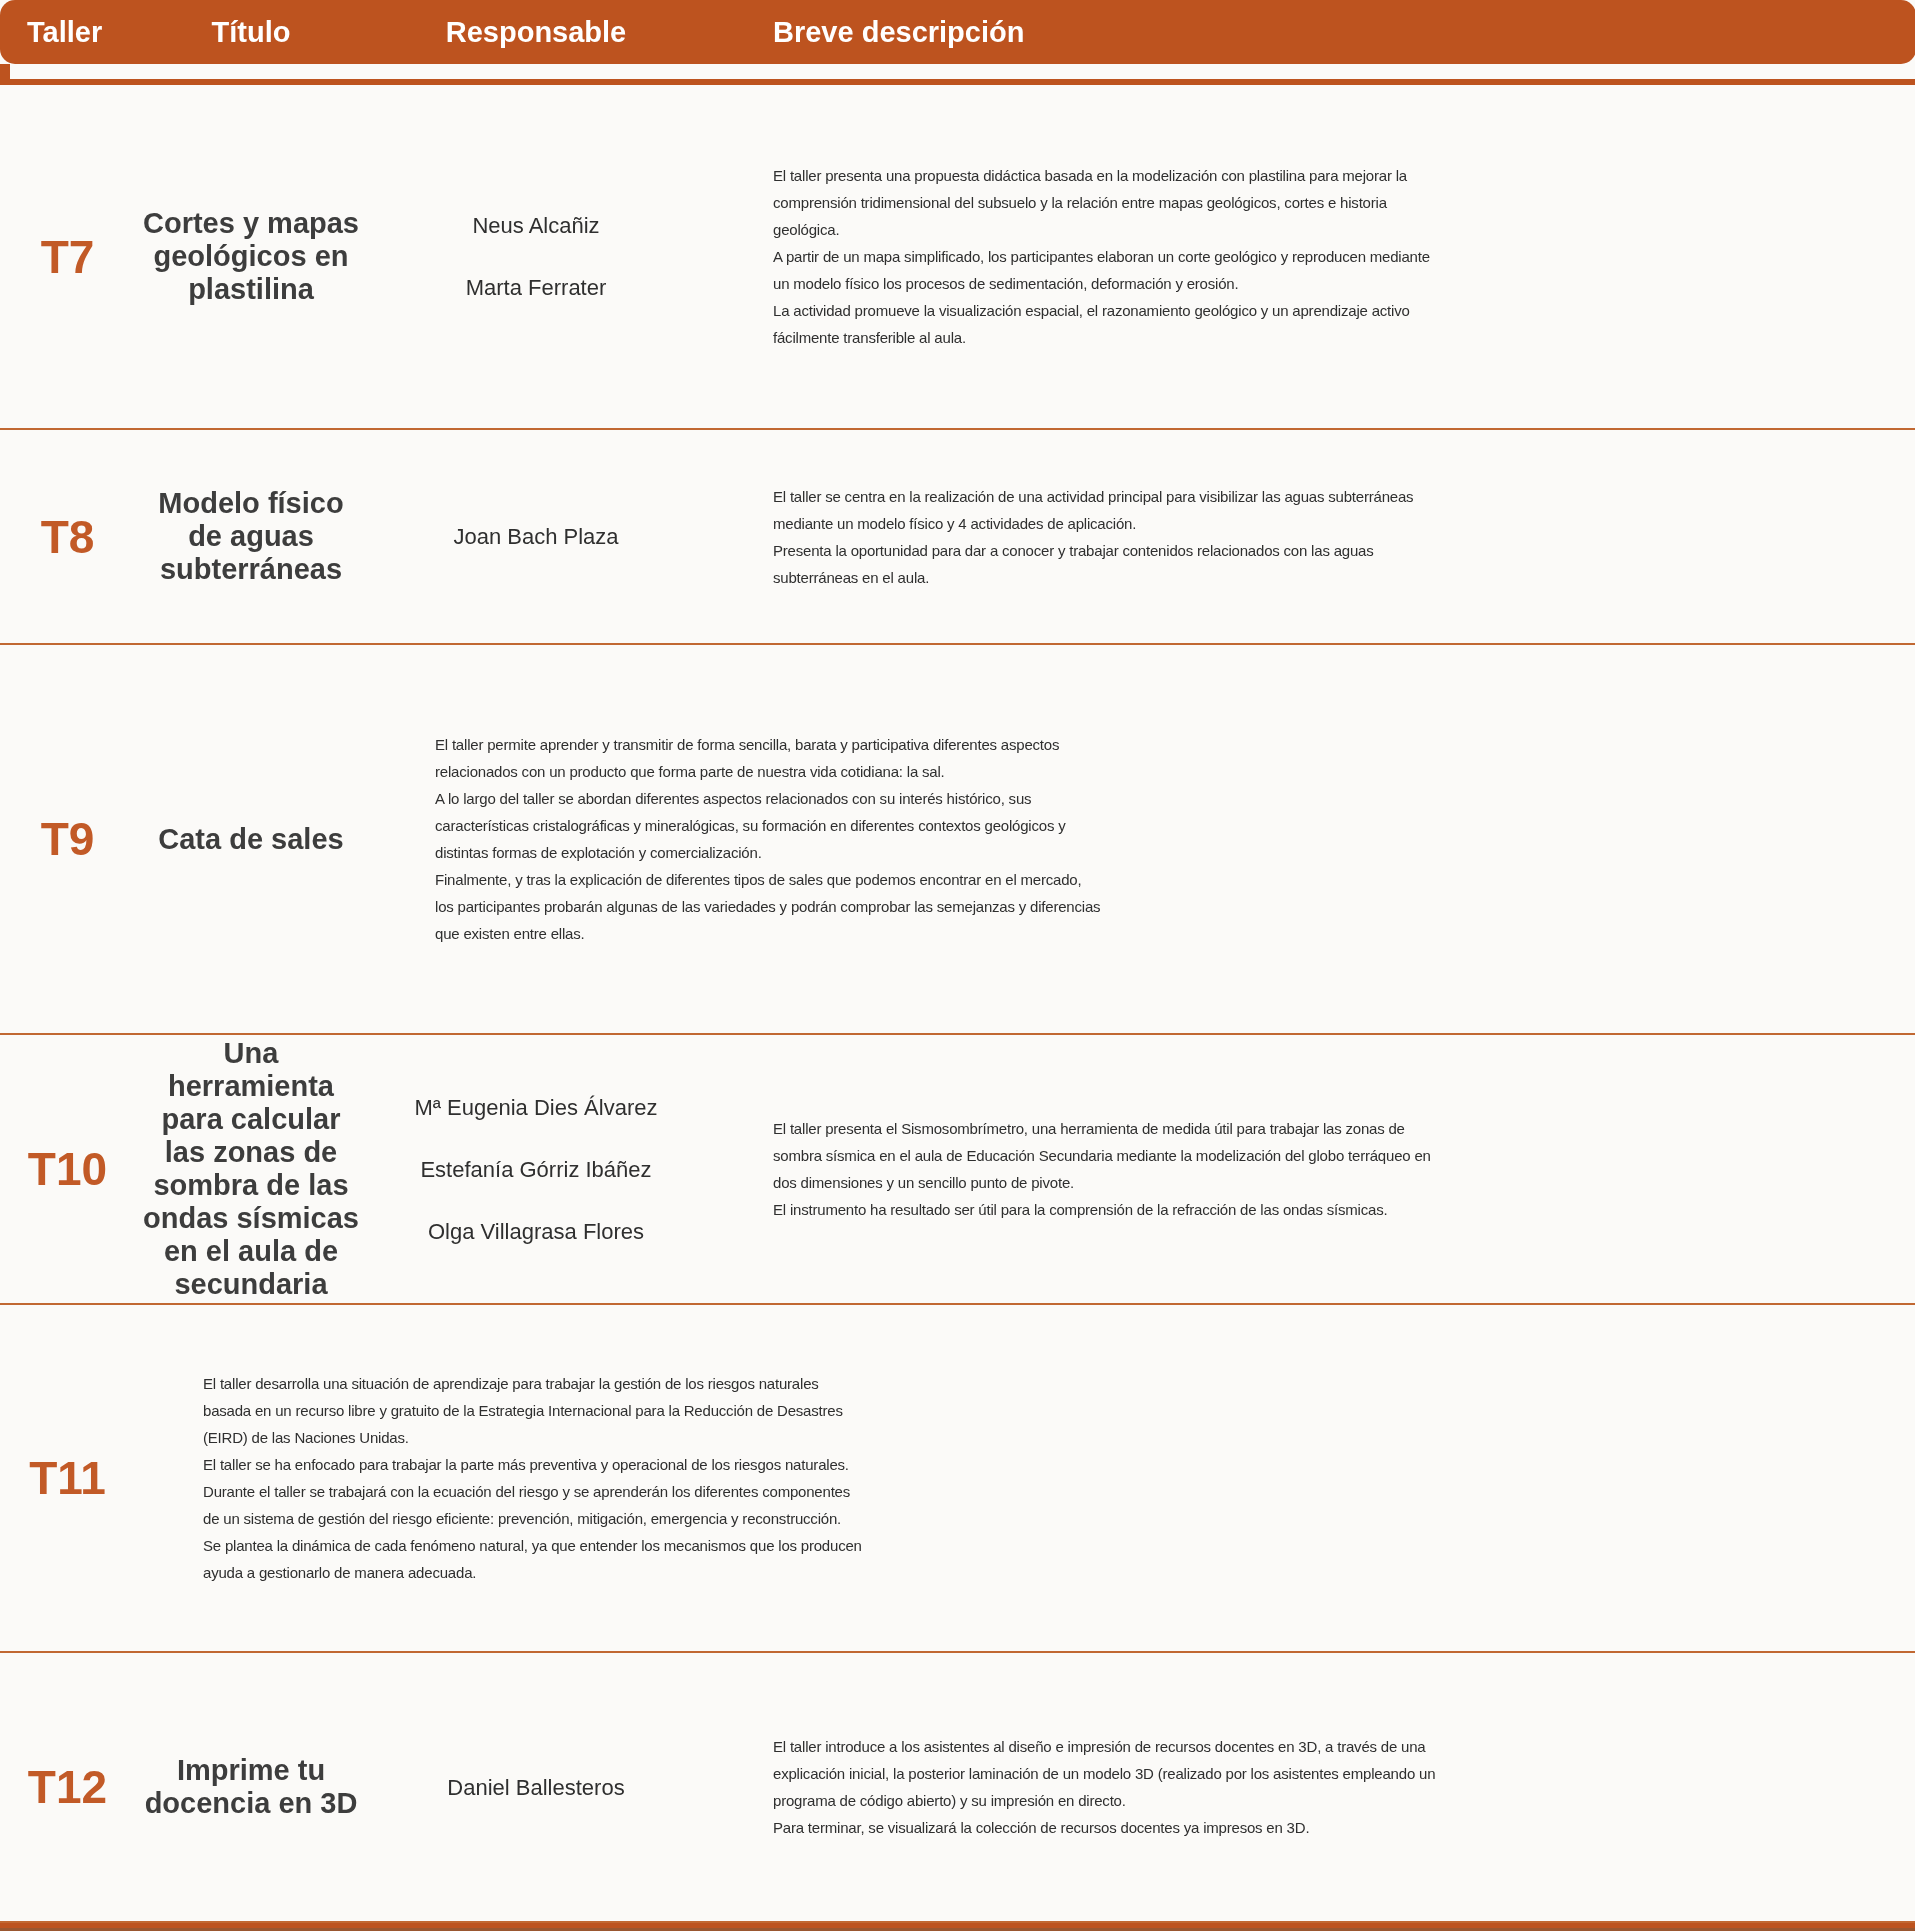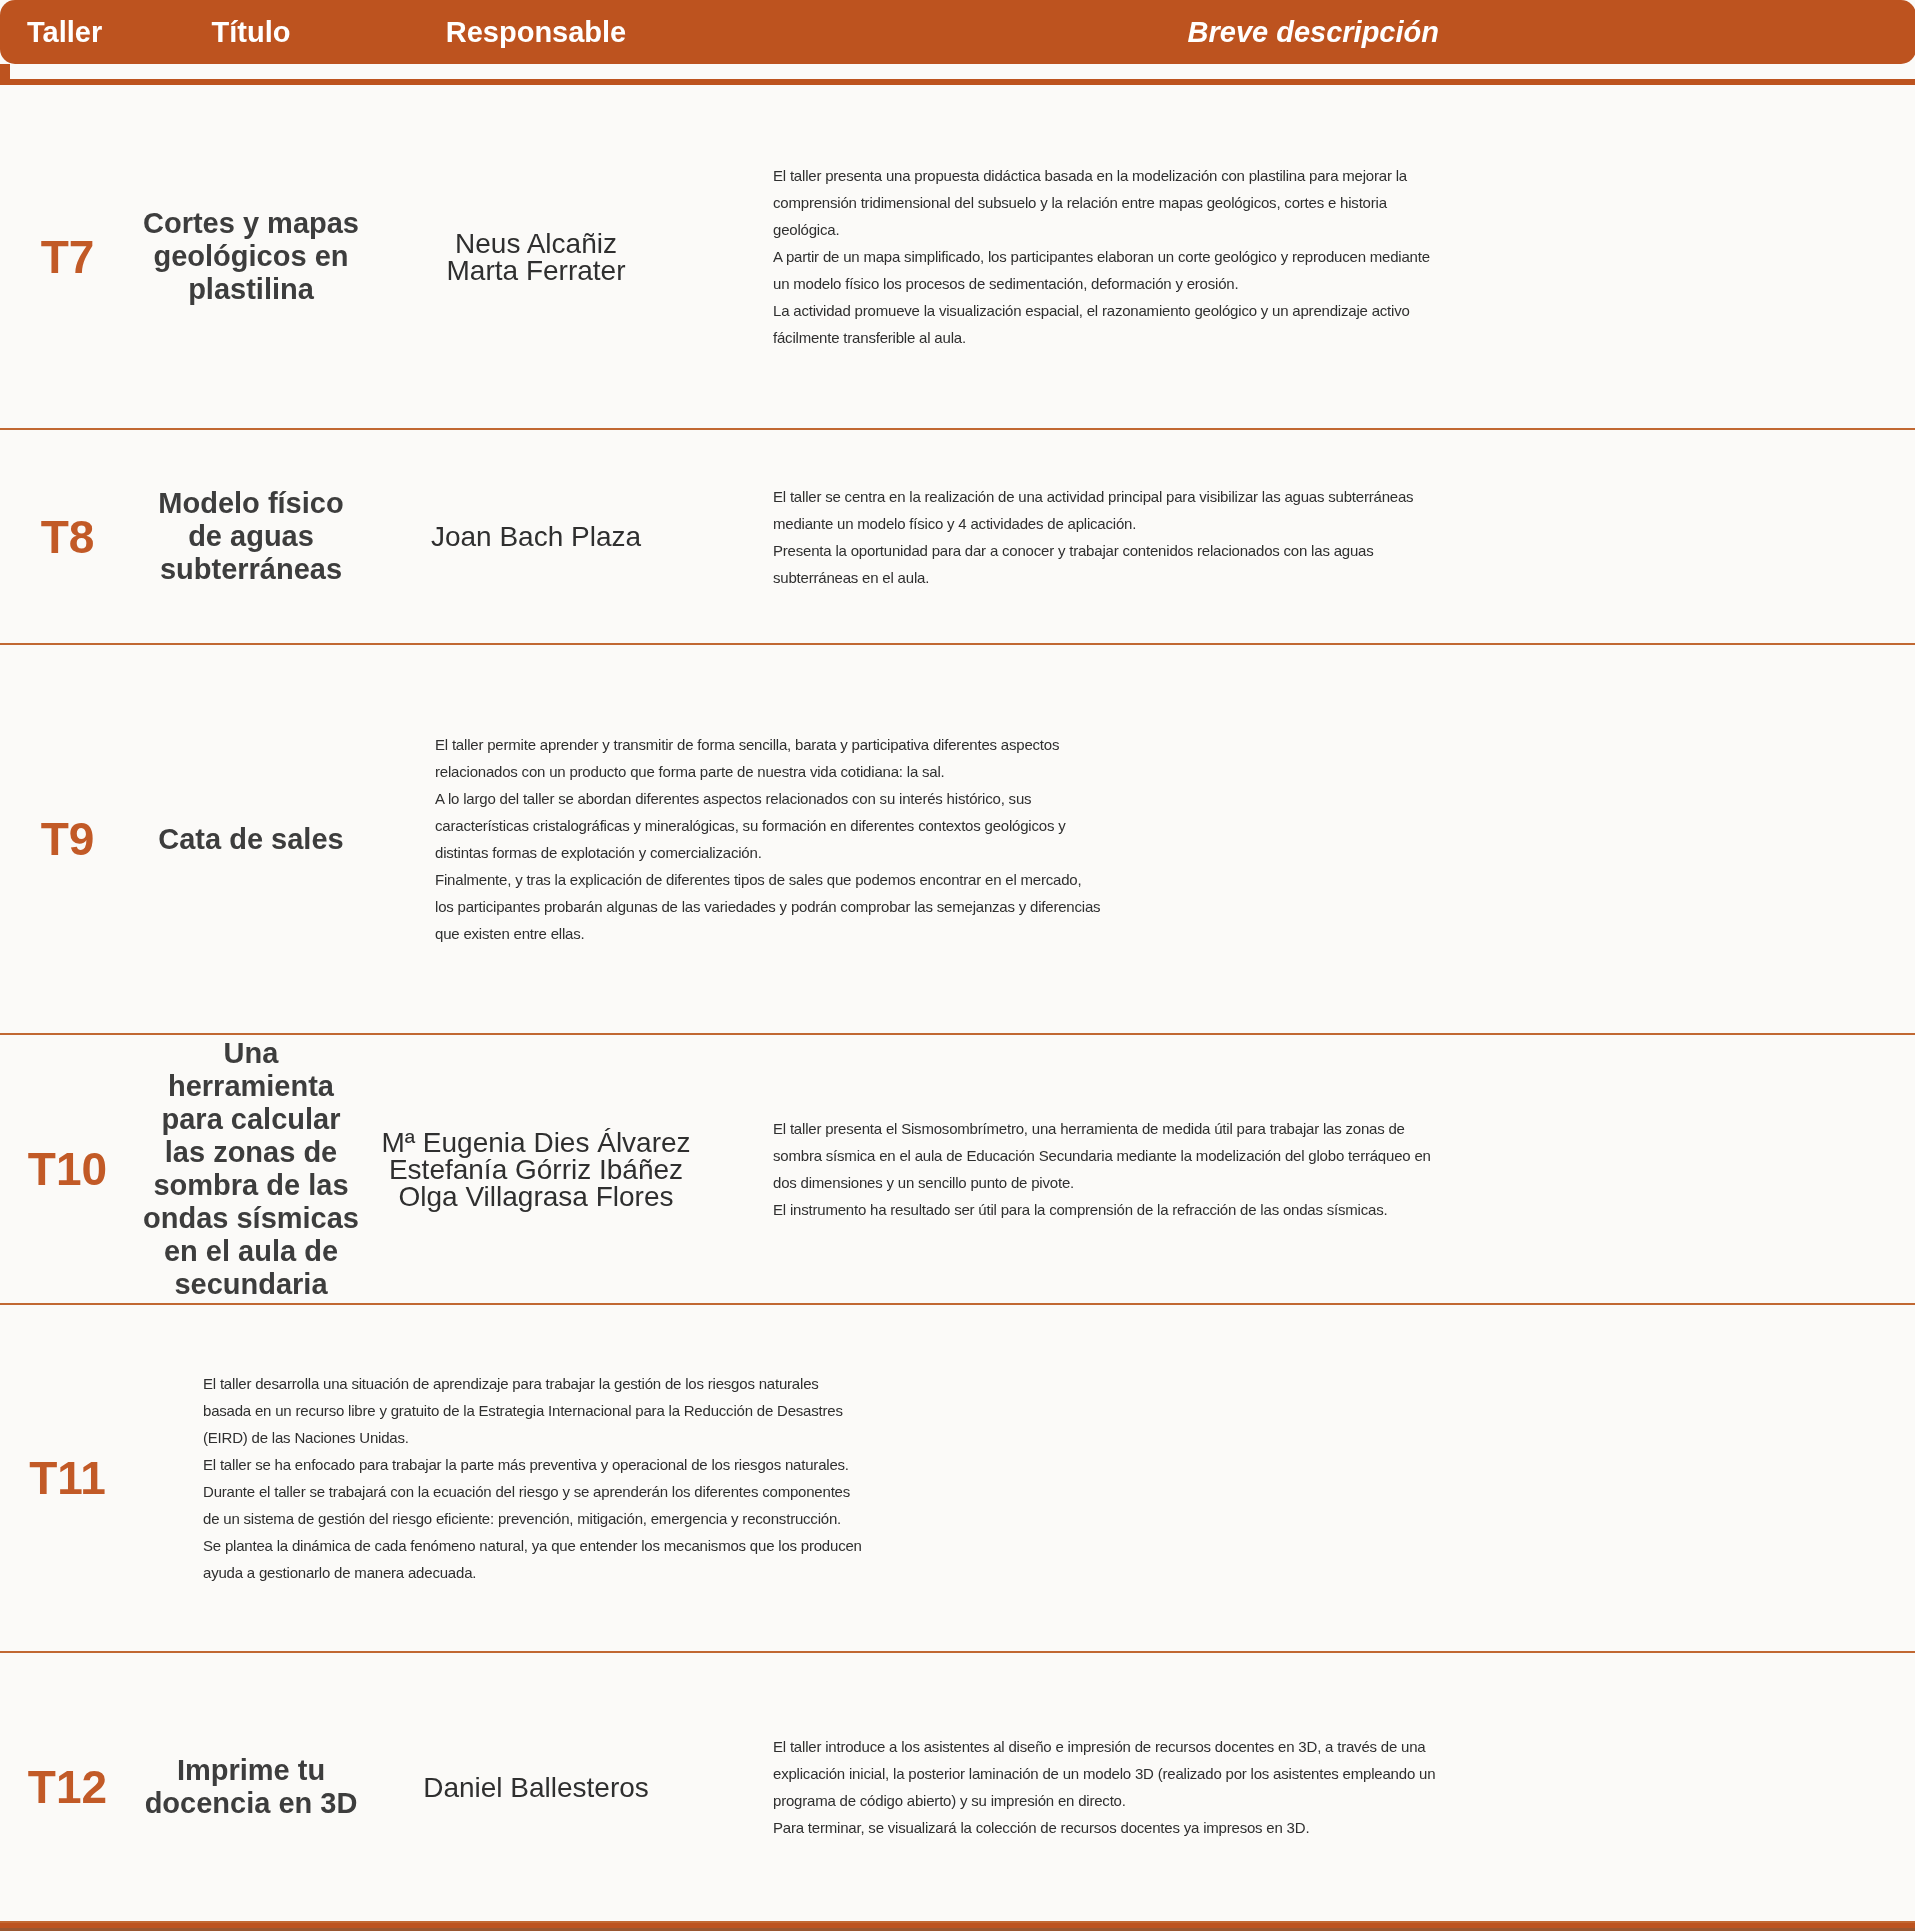--- a/index.html
+++ b/index.html
@@ -32,21 +32,21 @@
     border-radius:15px;
   }
   .hcell{
     color:var(--header-text);
     font-weight:bold;
     font-size:29px;
     text-align:center;
   }
   .hcell.first{text-align:left;padding-left:27px;}
   .hcell-desc{
-    width:666px;margin-left:68px;text-align:right;font-style:italic;
+    width:666px;margin-left:68px;text-align:left;
   }
   .header-gap{height:14.5px;position:relative;background:var(--page-bg);}
   .edge-mark{position:absolute;left:0;top:0;width:9.7px;height:14.5px;background:var(--header-bg);}
   .header-rule{height:6.8px;background:var(--header-bg);}
   
   .row{
     align-items:center;
     border-bottom:2.9px solid var(--separator);
     overflow:hidden;
   }
@@ -65,23 +65,23 @@
   .title{
     font-weight:bold;
     color:var(--title-text);
     font-size:29px;
     line-height:33px;
     text-align:center;
     padding:0 5.8px;
   }
   .responsables{
     display:flex;flex-direction:column;
-    align-items:center;justify-content:center;
+    gap:35px;align-items:center;justify-content:center;
     text-align:center;
-    font-size:28px;line-height:27px;
+    font-size:22px;line-height:27px;
     color:var(--body-text);
   }
   .description{
     margin-left:68px;
     width:666px;
     font-size:15px;
     line-height:27px;
     letter-spacing:-0.2px;
     color:var(--body-text);
     white-space:pre-line;

